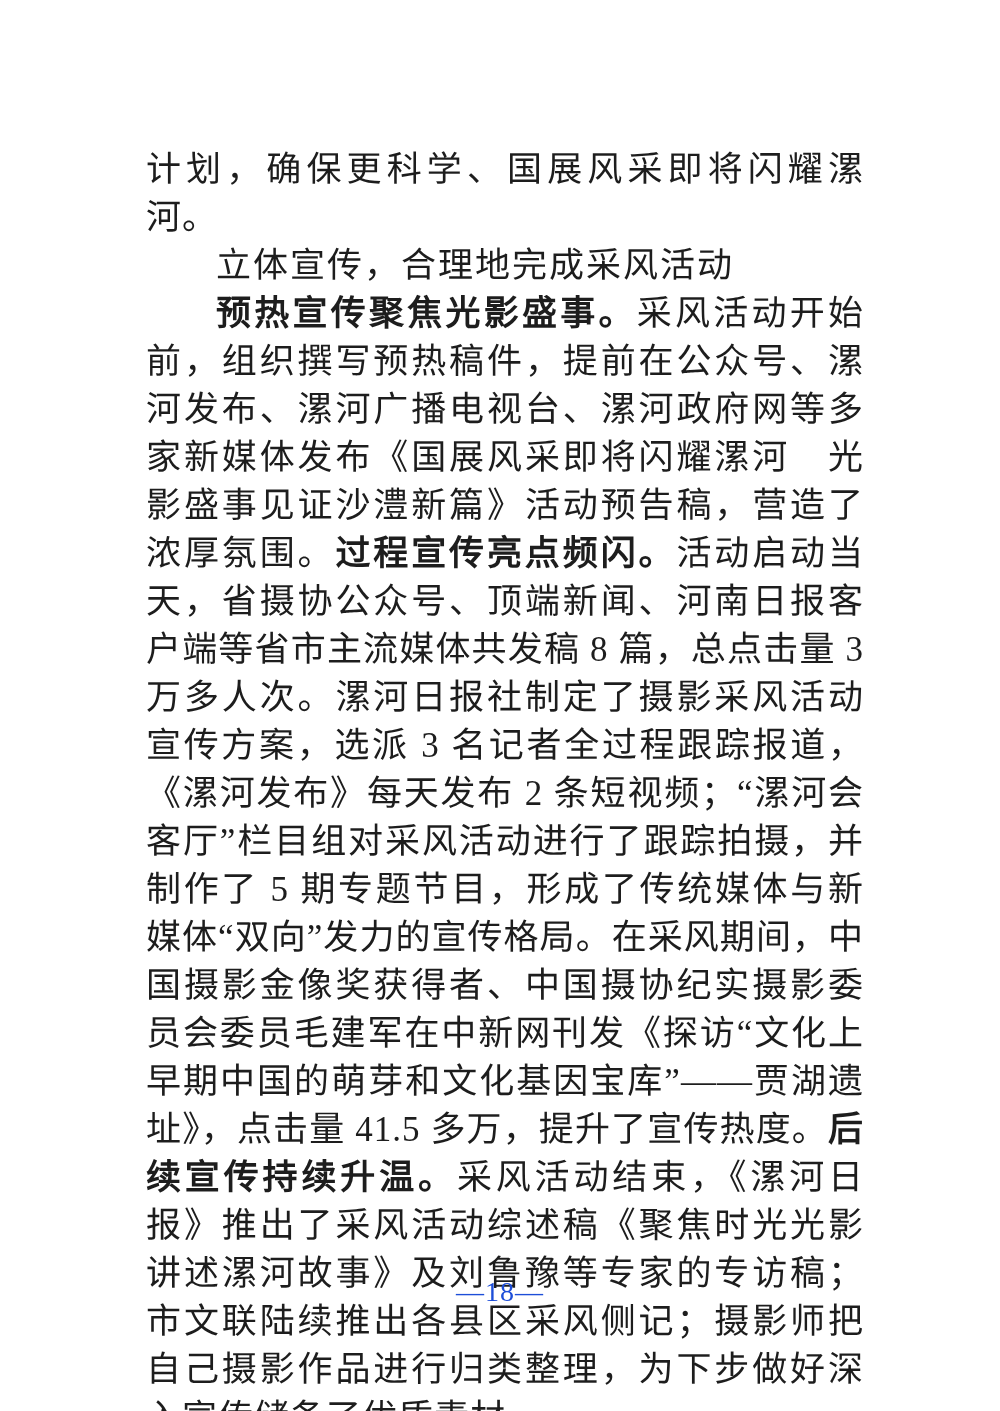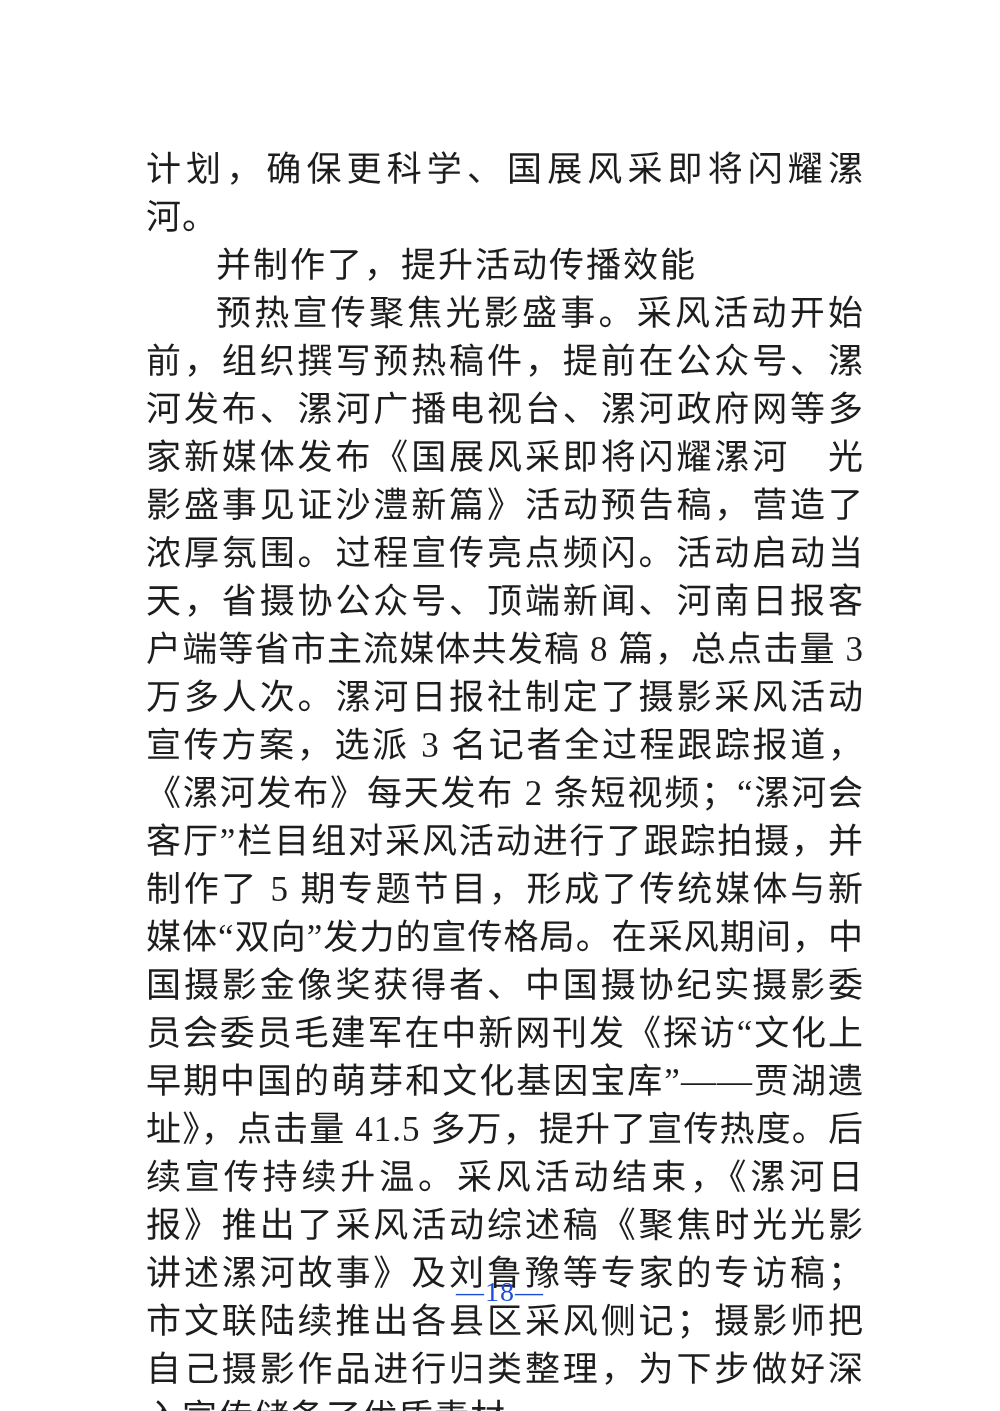--- a/index.html
+++ b/index.html
@@ -28,37 +28,37 @@
     word-break: break-all;
   }
   .content p.indent {
     text-indent: 2em;
   }
   .content p.kaiti {
     
     letter-spacing: 2px;
   }
   .run-bold {
-    font-weight: 400;
+    font-weight: 700;
   }
   .footer {
     position: absolute;
     top: 1276px;
     left: 0;
     width: 100%;
     text-align: center;
     font-size: 28px;
     letter-spacing: 1px;
     color: #1d4ed8;
     font-family: "Liberation Serif", "DejaVu Serif", serif;
   }
 </style>
 </head>
 <body>
 
 <div class="page">
   <div class="content">
       <p class=""><span>计划，确保更科学、国展风采即将闪耀漯河。</span></p>
-      <p class="indent kaiti"><span>并制作了，提升活动传播效能</span></p>
+      <p class="indent kaiti"><span>立体宣传，合理地完成采风活动</span></p>
       <p class="indent"><span class="run-bold">预热宣传聚焦光影盛事。</span><span>采风活动开始前，组织撰写预热稿件，提前在公众号、漯河发布、漯河广播电视台、漯河政府网等多家新媒体发布《国展风采即将闪耀漯河　光影盛事见证沙澧新篇》活动预告稿，营造了浓厚氛围。</span><span class="run-bold">过程宣传亮点频闪。</span><span>活动启动当天，省摄协公众号、顶端新闻、河南日报客户端等省市主流媒体共发稿 8 篇，总点击量 3 万多人次。漯河日报社制定了摄影采风活动宣传方案，选派 3 名记者全过程跟踪报道，《漯河发布》每天发布 2 条短视频；“漯河会客厅”栏目组对采风活动进行了跟踪拍摄，并制作了 5 期专题节目，形成了传统媒体与新媒体“双向”发力的宣传格局。在采风期间，中国摄影金像奖获得者、中国摄协纪实摄影委员会委员毛建军在中新网刊发《探访“文化上早期中国的萌芽和文化基因宝库”——贾湖遗址》，点击量 41.5 多万，提升了宣传热度。</span><span class="run-bold">后续宣传持续升温。</span><span>采风活动结束，《漯河日报》推出了采风活动综述稿《聚焦时光光影　讲述漯河故事》及刘鲁豫等专家的专访稿；市文联陆续推出各县区采风侧记；摄影师把自己摄影作品进行归类整理，为下步做好深入宣传储备了优质素材。</span></p>
     </div>
   <div class="footer">—18—</div>
 </div>
 
 </body></html>

